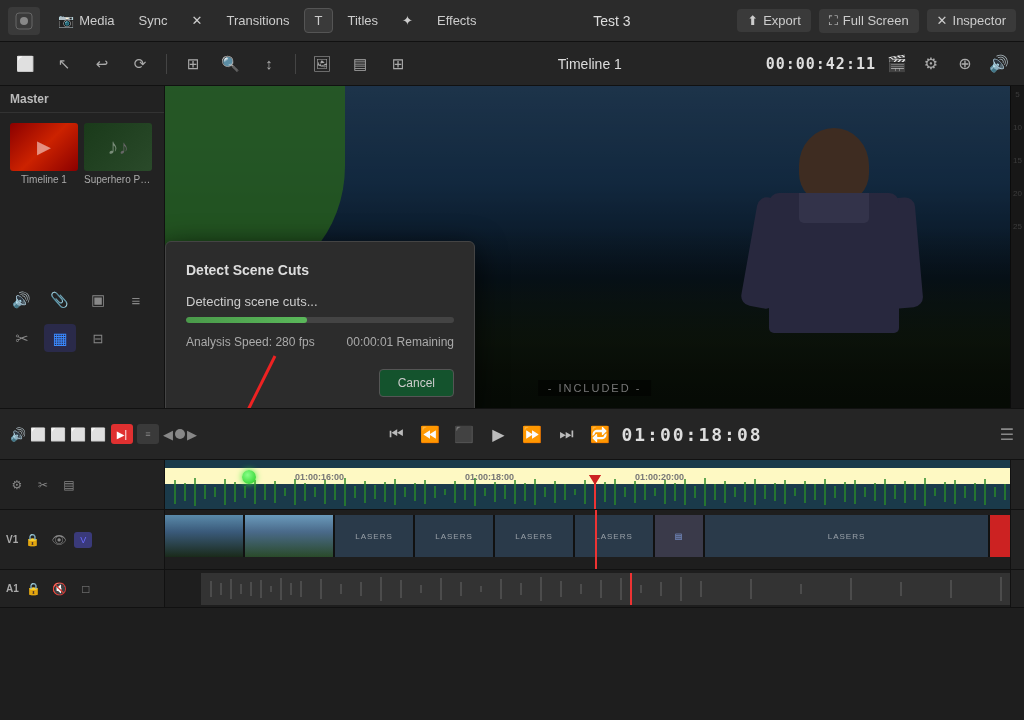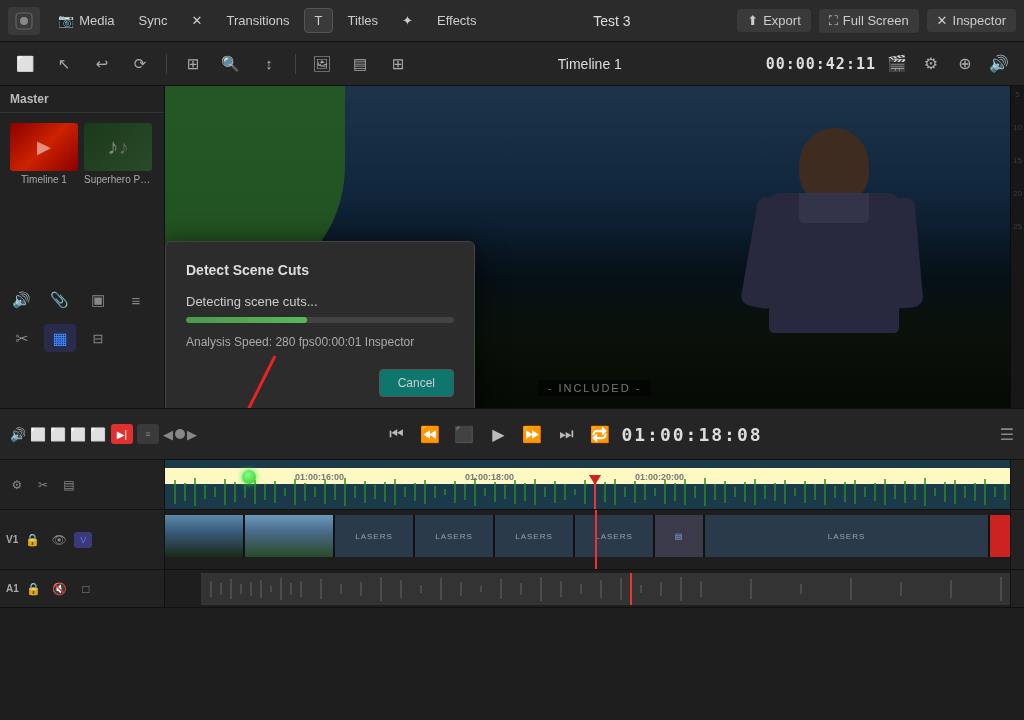--- a/index.html
+++ b/index.html
@@ -326,32 +326,32 @@
       margin-bottom: 12px;
       overflow: hidden;
     }
     .progress-fill {
       height: 100%;
       border-radius: 3px;
       background: linear-gradient(90deg, #4a9a4a, #5ab85a);
     }
     .dialog-info-row {
       display: flex;
-      justify-content: flex-start;
+      justify-content: space-between;
       margin-bottom: 20px;
       font-size: 12px;
       color: #aaa;
     }
     .dialog-actions {
       display: flex;
       justify-content: flex-end;
     }
     .cancel-btn {
       padding: 6px 18px;
-      background: #0f766e;
+      background: #14532d;
       border: 1px solid #555;
       border-radius: 4px;
       color: #ccc;
       cursor: pointer;
       font-size: 12px;
     }
 
     
     .red-arrow {
       position: absolute;
@@ -644,21 +644,21 @@
 
     <div class="dialog-overlay">
       <div class="dialog">
         <div class="dialog-title">Detect Scene Cuts</div>
         <div class="dialog-status">Detecting scene cuts...</div>
         <div class="progress-bar">
           <div class="progress-fill" style="width:45%;"></div>
         </div>
         <div class="dialog-info-row">
           <span>Analysis Speed: 280 fps</span>
-          <span>00:00:01 Inspector</span>
+          <span>00:00:01 Remaining</span>
         </div>
         <div class="dialog-actions">
           <button class="cancel-btn">Cancel</button>
         </div>
       </div>
 
       <div class="red-arrow">
         <svg width="120" height="160" viewBox="0 0 120 160">
           <defs>
             <marker id="arrowhead" markerWidth="10" markerHeight="7" refX="0" refY="3.5" orient="auto">

